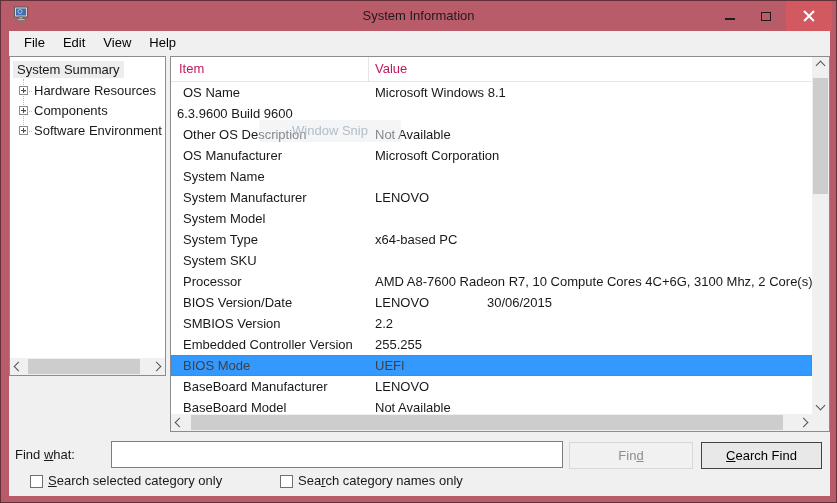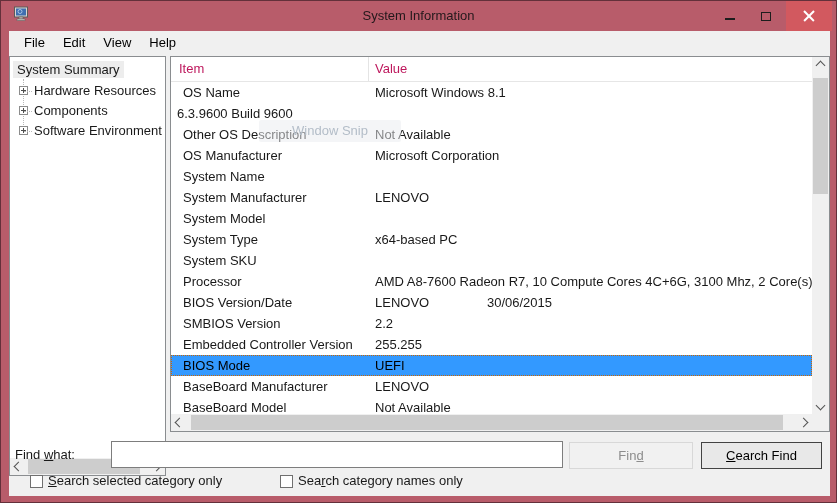--- a/index.html
+++ b/index.html
@@ -25,21 +25,21 @@
   .glyph-close:before { transform:rotate(45deg); }
   .glyph-close:after { transform:rotate(-45deg); }
 
   
   .inner { position:absolute; left:8px; top:30px; width:821px; height:465px; background:#f0f0f0; }
 
   .menubar { position:absolute; left:0; top:0; width:100%; height:22px; padding-left:6px; display:flex; align-items:center; }
   .menu-item { padding:2px 9px; color:#000; }
 
   .pane { position:absolute; background:#fff; border:1px solid #8a8d90; overflow:hidden; }
-  .tree-pane { left:0; top:25px; width:157px; height:420px; }
+  .tree-pane { left:0; top:25px; width:157px; height:320px; }
   .list-pane { left:161px; top:25px; width:660px; height:376px; }
 
   
   .tree-root { position:absolute; left:3px; top:4px; padding:1px 4px; background:#ededed; white-space:nowrap; }
   .tree-child { position:absolute; left:24px; height:20px; line-height:20px; white-space:nowrap; }
   .plusbox { position:absolute; left:9px; width:9px; height:9px; border:1px solid #8c8c8c; background:#fff; }
   .plusbox:before { content:""; position:absolute; left:1px; top:3px; width:5px; height:1px; background:#4d4d4d; }
   .plusbox:after  { content:""; position:absolute; left:3px; top:1px; width:1px; height:5px; background:#4d4d4d; }
   .tree-vline { position:absolute; left:13px; top:22px; width:1px; height:52px; border-left:1px dotted #b8b8b8; }
   .tree-hline { position:absolute; left:14px; width:8px; height:1px; border-top:1px dotted #b8b8b8; }
@@ -47,21 +47,21 @@
   
   .list-header { position:absolute; left:0; top:0; right:17px; height:25px; display:flex; background:#fff; border-bottom:1px solid #e6e6e6; }
   .hd { line-height:24px; color:#be185d; }
   .hd-item { width:198px; padding-left:8px; border-right:1px solid #e4e4e4; }
   .hd-value { flex:1; padding-left:6px; }
   .rows { position:absolute; left:0; top:25px; right:17px; bottom:17px; overflow:hidden; }
   .row { display:flex; height:21px; line-height:21px; }
   .cell { white-space:pre; overflow:hidden; }
   .c-item { width:198px; padding-left:12px; flex:none; }
   .c-value { flex:1; padding-left:6px; }
-  .row.selected { background:#3399ff; color:#000000; outline:1px dotted #cc6600; outline-offset:-1px; }
+  .row.selected { background:#3399ff; color:#404040; outline:1px dotted #cc6600; outline-offset:-1px; }
 
   .ghost { position:absolute; left:88px; top:63px; width:142px; height:22px; line-height:22px;
            text-align:center; background:rgba(233,236,240,0.5); color:#b3bdc8; border-radius:2px; }
 
   
   .chev { display:inline-block; width:7px; height:7px; border-left:1.6px solid #535353; border-bottom:1.6px solid #535353; }
   .chev.up{ transform:rotate(135deg); } .chev.down{ transform:rotate(-45deg); }
   .chev.left{ transform:rotate(45deg); } .chev.right{ transform:rotate(-135deg); }
   .sb-btn { position:absolute; background:#f0f0f0; display:flex; align-items:center; justify-content:center; }
   .vscroll { position:absolute; right:0; top:0; width:17px; bottom:17px; background:#f0f0f0; }

